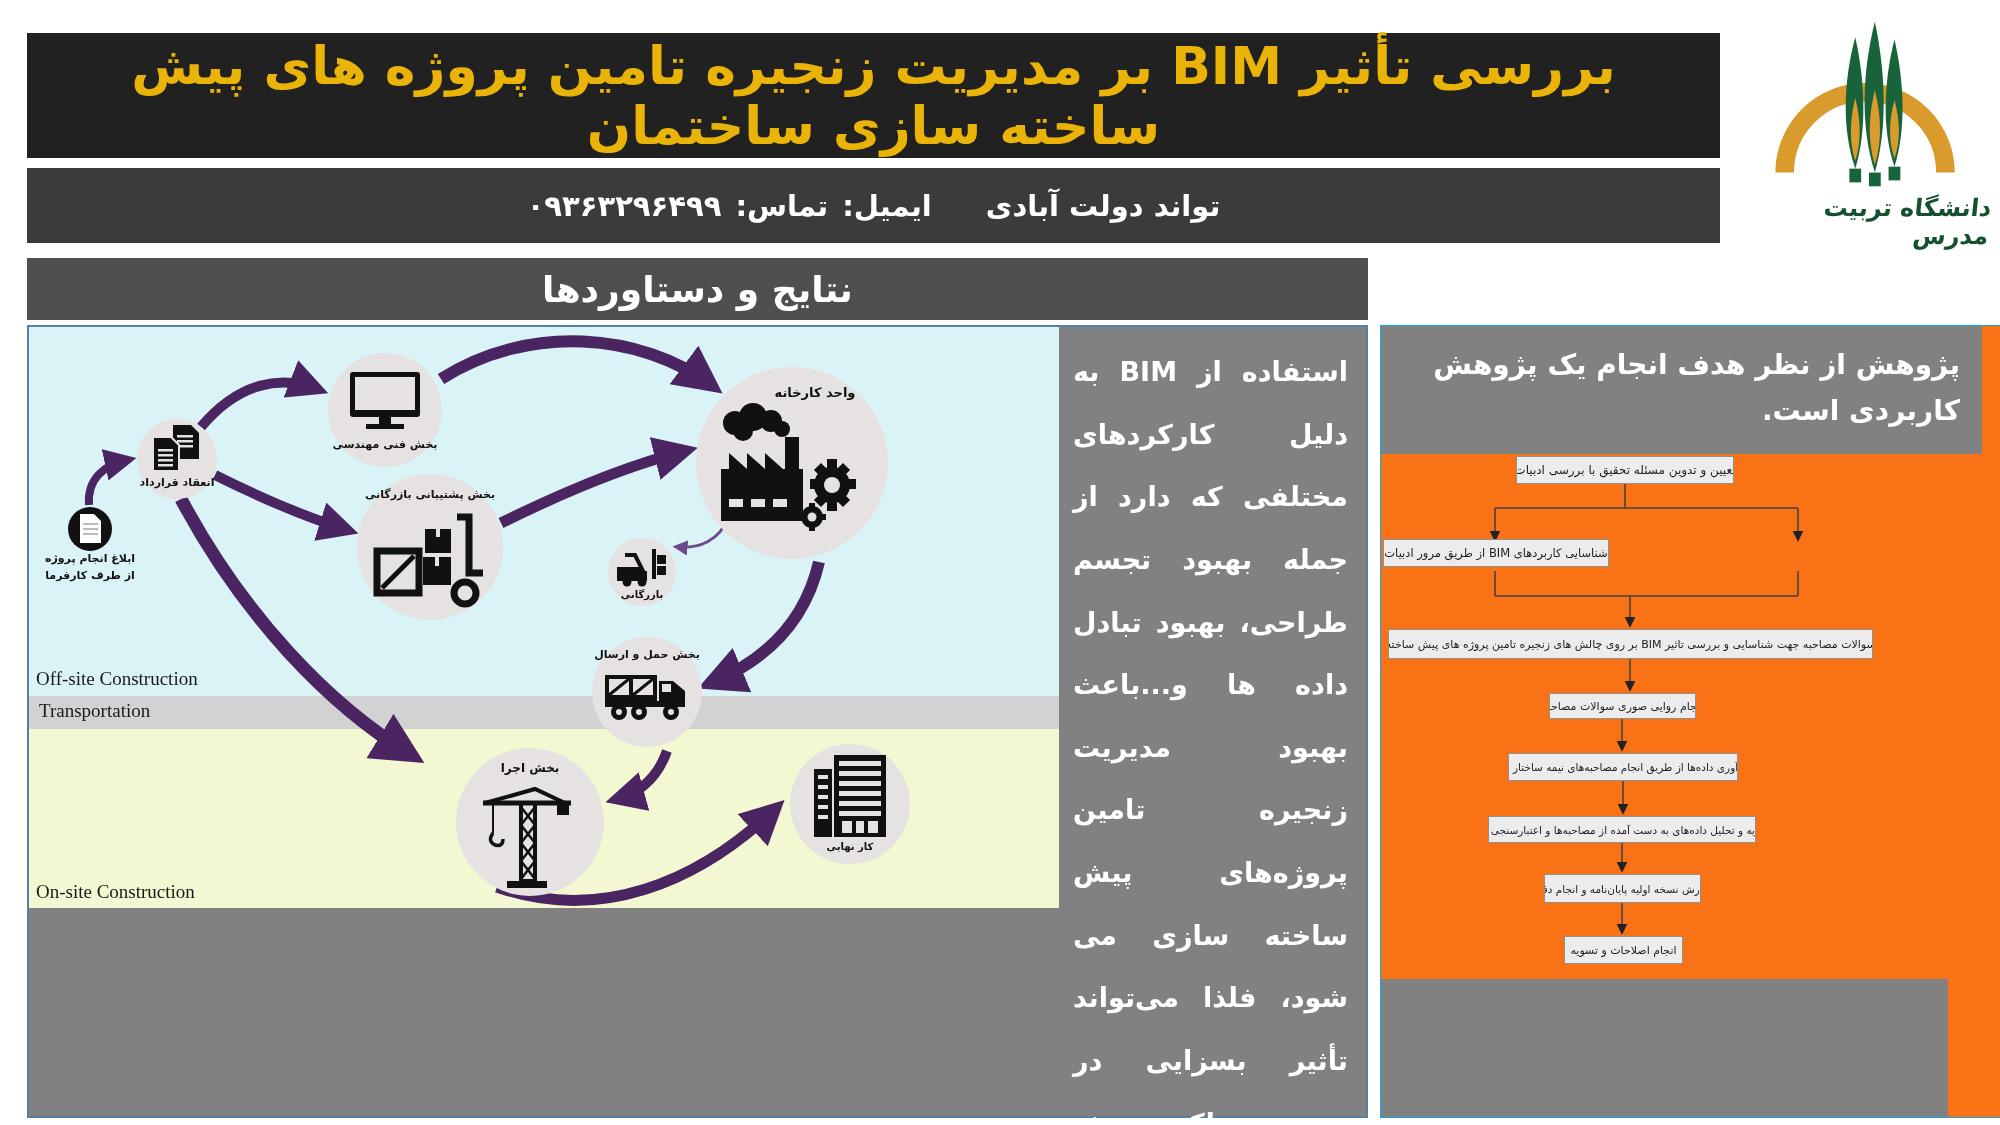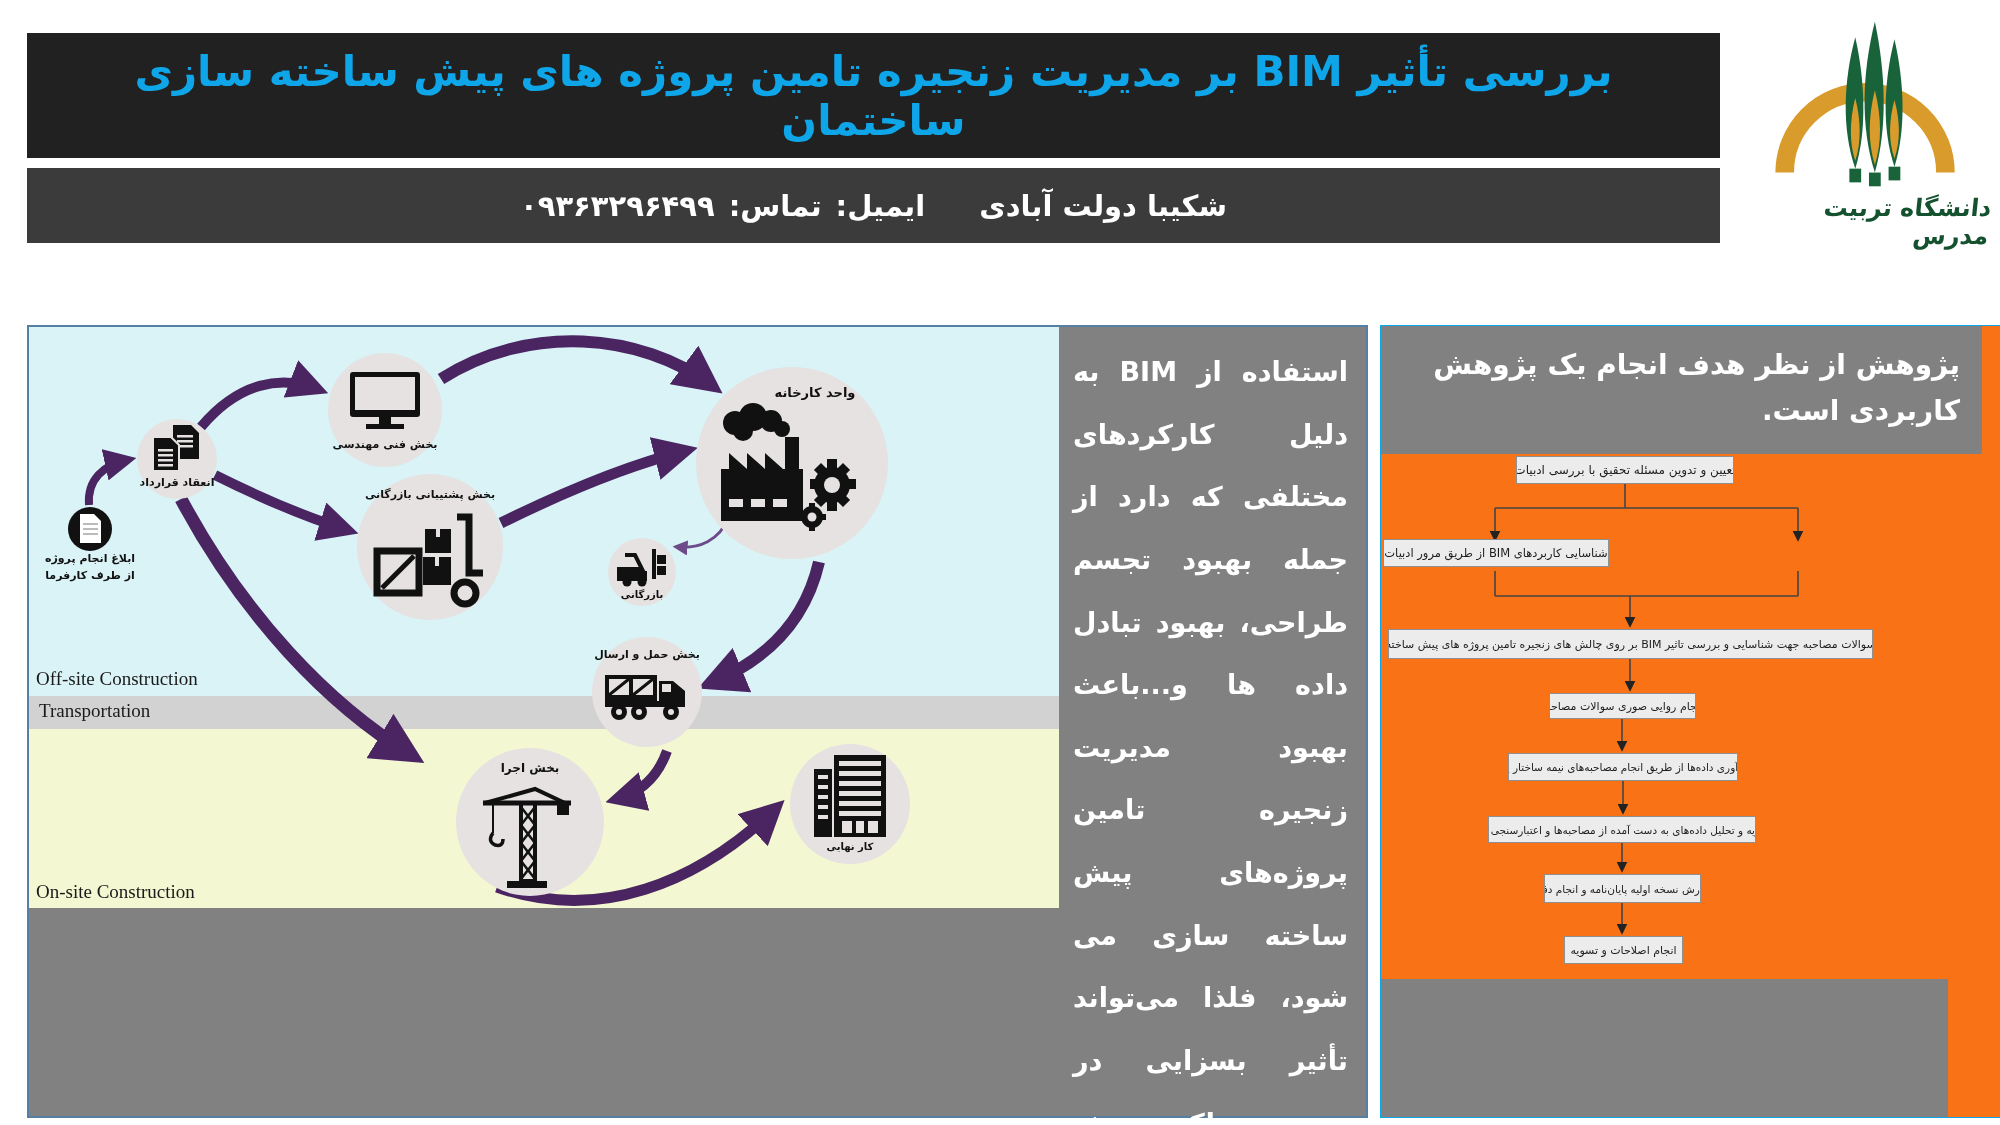--- a/index.html
+++ b/index.html
@@ -2,21 +2,21 @@
 <html><head>
 <meta charset="utf-8">
 <style>
   html,body{margin:0;padding:0;background:#fff;}
   .poster{position:relative;width:2000px;height:1125px;background:#fff;overflow:hidden;
           font-family:"DejaVu Sans",sans-serif;}
   .abs{position:absolute;}
   
   .title-bar{left:27px;top:33px;width:1693px;height:125px;background:#212121;
              display:flex;align-items:center;justify-content:center;}
-  .title-bar .t{color:#0ea5e9;font-size:42px;font-weight:bold;direction:rtl;text-align:center;padding:0 38px;}
+  .title-bar .t{color:#eab308;font-size:52px;font-weight:bold;direction:rtl;text-align:center;padding:0 38px;}
   .contact-bar{left:27px;top:168px;width:1693px;height:75px;background:#3b3b3b;
                display:flex;align-items:center;justify-content:center;direction:rtl;color:#fff;
                font-size:29px;font-weight:bold;gap:14px;}
   .contact-bar .name{margin-left:40px;}
   .contact-bar .email{direction:ltr;unicode-bidi:embed;}
   
   .logo-wrap{left:1745px;top:4px;width:245px;height:246px;display:flex;flex-direction:column;
              align-items:center;justify-content:flex-start;}
   .logo-caption{color:#14512e;font-size:24px;font-weight:bold;direction:rtl;margin-top:-6px;
                 transform:skewX(-6deg);}
@@ -53,21 +53,21 @@
 </head>
 <body>
 
 <div class="poster">
 
   <div class="abs title-bar">
     <div class="t">بررسی تأثیر BIM بر مدیریت زنجیره تامین پروژه های پیش ساخته سازی ساختمان</div>
   </div>
 
   <div class="abs contact-bar">
-    <span class="name">شکیبا دولت آبادی</span>
+    <span class="name">تواند دولت آبادی</span>
     <span>ایمیل:</span>
     <span>تماس:</span>
     <span>۰۹۳۶۳۲۹۶۴۹۹</span>
   </div>
 
   <div class="abs logo-wrap">
     <svg width="210" height="200" viewBox="0 0 210 200">
       <path d="M20,172 A82,82 0 0 1 184,172" fill="none" stroke="#d99b2b" stroke-width="19"></path>
       <path d="M92,34 C80,78 78,128 92,168 C104,130 102,78 92,34 Z" fill="#19633b"></path>
       <path d="M112,18 C99,70 97,125 112,172 C125,126 123,70 112,18 Z" fill="#19633b"></path>
@@ -75,20 +75,23 @@
       <path d="M92,96 C86,120 86,142 92,160 C98,142 98,120 92,96 Z" fill="#d99b2b"></path>
       <path d="M112,88 C105,116 105,142 112,164 C119,142 119,116 112,88 Z" fill="#d99b2b"></path>
       <path d="M132,98 C126,120 126,140 132,158 C138,140 138,120 132,98 Z" fill="#d99b2b"></path>
       <rect x="86" y="168" width="12" height="14" fill="#19633b"></rect>
       <rect x="106" y="172" width="12" height="14" fill="#19633b"></rect>
       <rect x="126" y="166" width="12" height="14" fill="#19633b"></rect>
     </svg>
     <div class="logo-caption">دانشگاه تربیت مدرس</div>
   </div>
 
+  <div class="abs panel-header results-header">
+    <span>نتایج و دستاوردها</span>
+  </div>
 
   <div class="abs results-body">
     <div class="abs diagram">
 
       <div class="abs zone-offsite"></div>
       <div class="abs zone-transport"></div>
       <div class="abs zone-onsite"></div>
       <div class="abs zone-label" style="left:7px;top:341px;">Off-site Construction</div>
       <div class="abs zone-label" style="left:10px;top:373px;">Transportation</div>
       <div class="abs zone-label" style="left:7px;top:554px;">On-site Construction</div>

